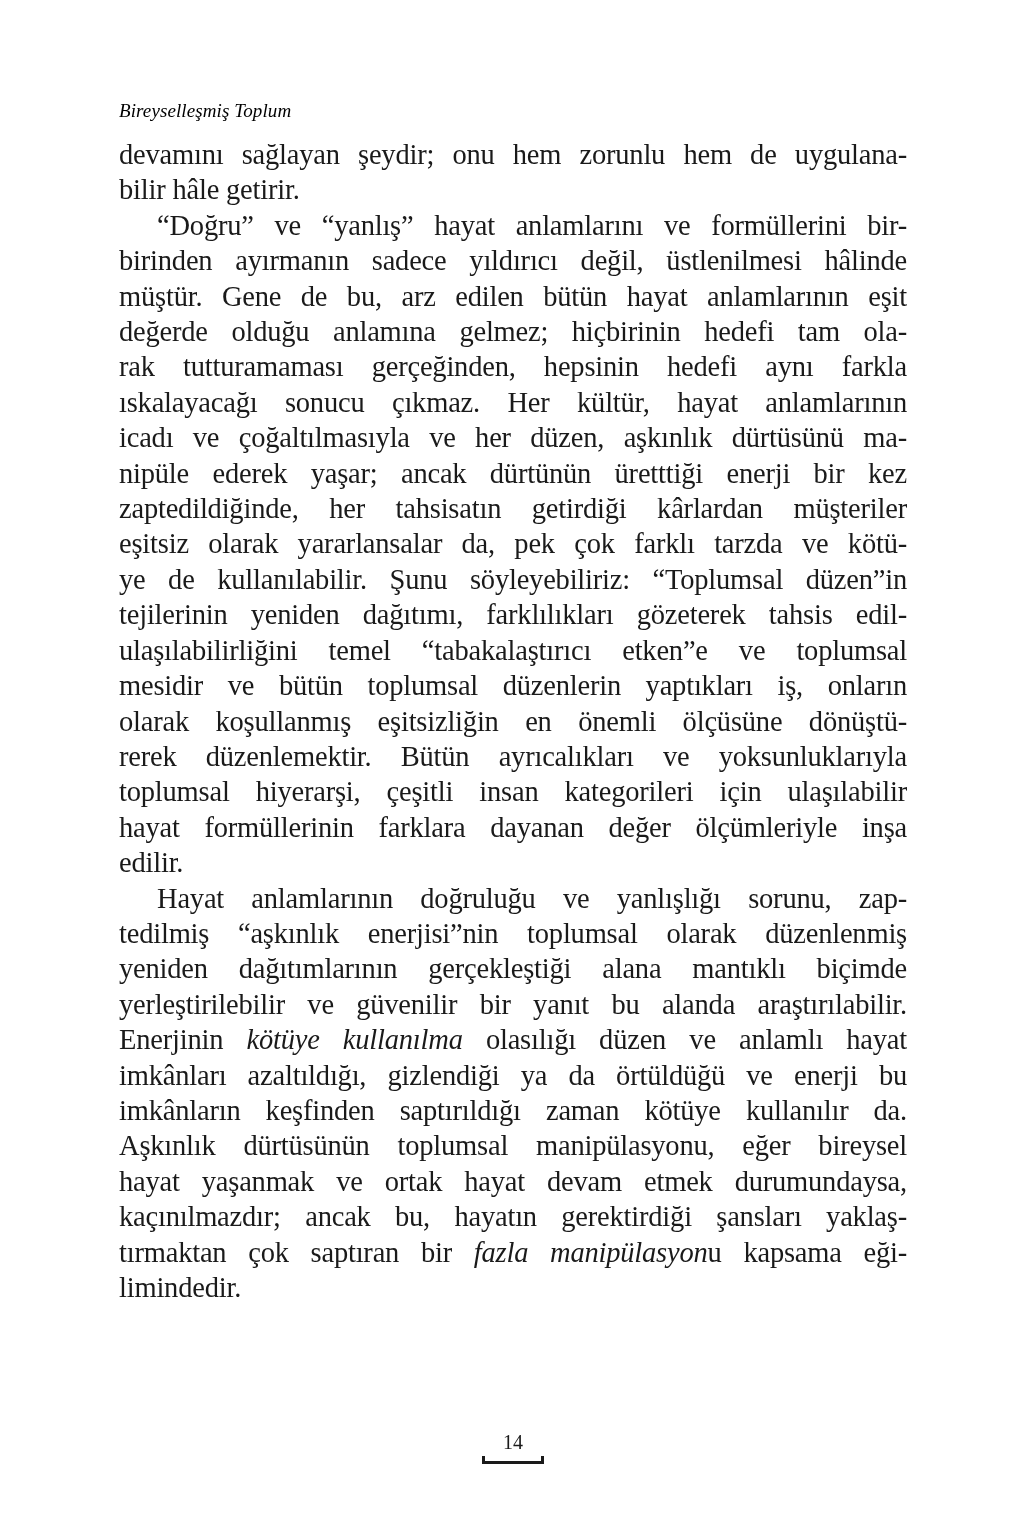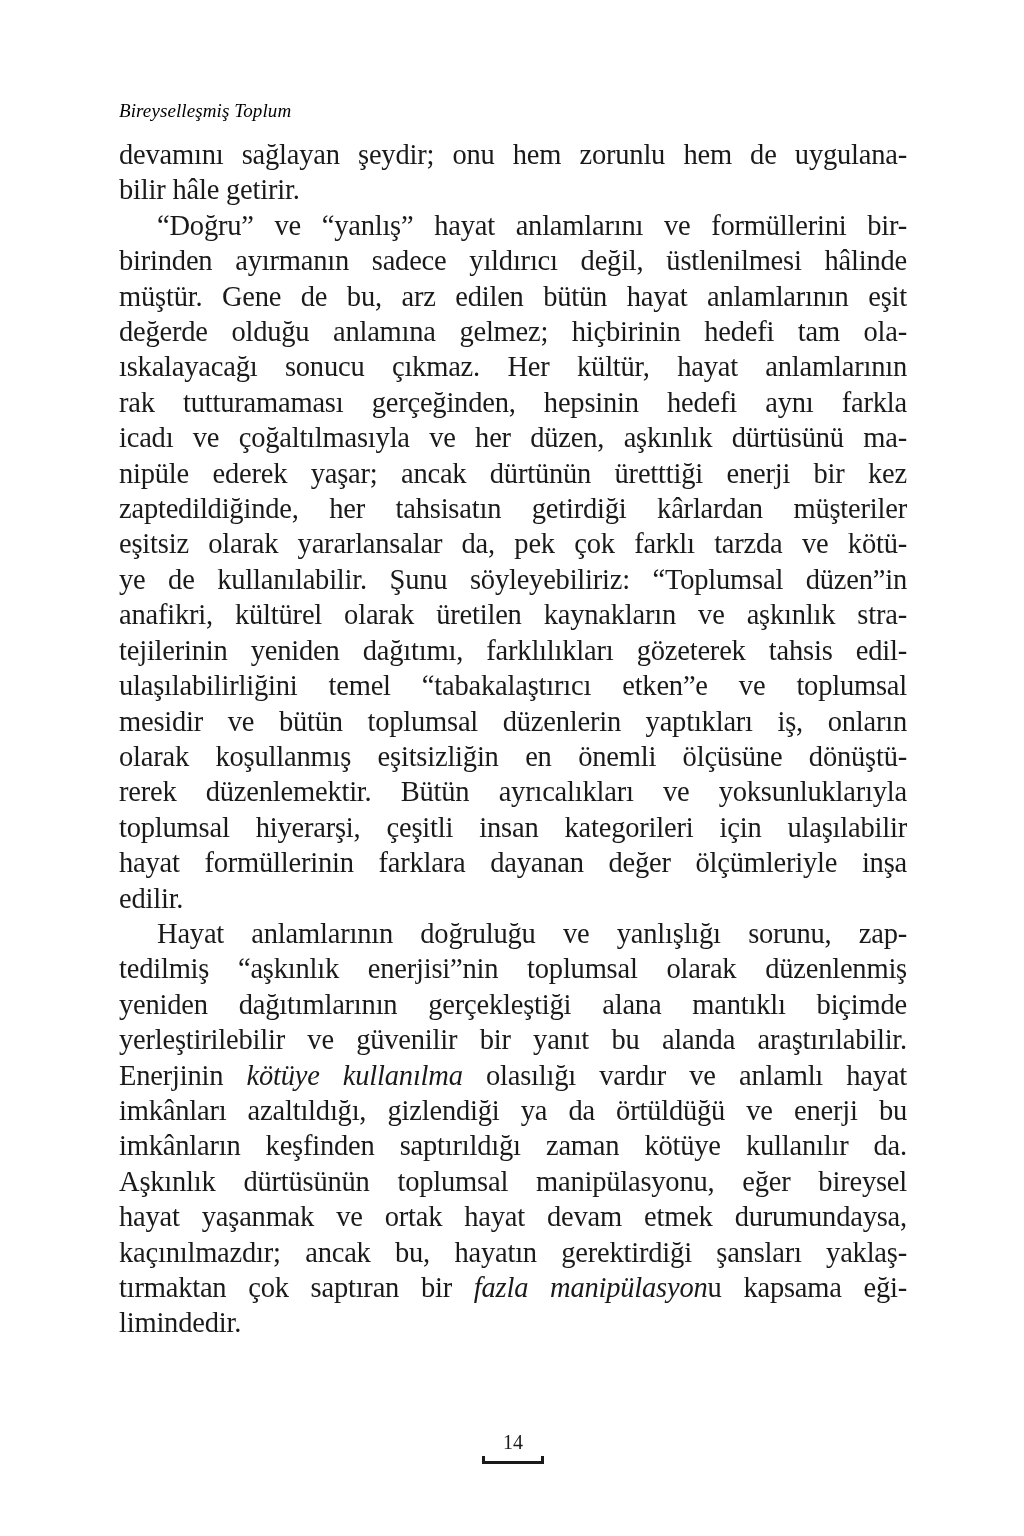--- a/index.html
+++ b/index.html
@@ -85,41 +85,40 @@
 
 <div class="running-header">Bireyselleşmiş Toplum</div>
 
 <div class="body-text">
   <span class="line">devamını sağlayan şeydir; onu hem zorunlu hem de uygulana-</span>
   <span class="line last">bilir hâle getirir.</span>
   <span class="line indent">“Doğru” ve “yanlış” hayat anlamlarını ve formüllerini bir-</span>
   <span class="line">birinden ayırmanın sadece yıldırıcı değil, üstlenilmesi hâlinde</span>
   <span class="line">müştür. Gene de bu, arz edilen bütün hayat anlamlarının eşit</span>
   <span class="line">değerde olduğu anlamına gelmez; hiçbirinin hedefi tam ola-</span>
+  <span class="line">rak tutturamaması gerçeğinden, hepsinin hedefi aynı farkla</span>
   <span class="line">ıskalayacağı sonucu çıkmaz. Her kültür, hayat anlamlarının</span>
-  <span class="line">rak tutturamaması gerçeğinden, hepsinin hedefi aynı farkla</span>
   <span class="line">icadı ve çoğaltılmasıyla ve her düzen, aşkınlık dürtüsünü ma-</span>
   <span class="line">nipüle ederek yaşar; ancak dürtünün üretttiği enerji bir kez</span>
   <span class="line">zaptedildiğinde, her tahsisatın getirdiği kârlardan müşteriler</span>
   <span class="line">eşitsiz olarak yararlansalar da, pek çok farklı tarzda ve kötü-</span>
   <span class="line">ye de kullanılabilir. Şunu söyleyebiliriz: “Toplumsal düzen”in</span>
-  <span class="line">anafikri, kültürel olarak üretilen kaynakların ve aşkınlık stra-</span>
   <span class="line">tejilerinin yeniden dağıtımı, farklılıkları gözeterek tahsis edil-</span>
   <span class="line">ulaşılabilirliğini temel “tabakalaştırıcı etken”e ve toplumsal</span>
   <span class="line">mesidir ve bütün toplumsal düzenlerin yaptıkları iş, onların</span>
   <span class="line">olarak koşullanmış eşitsizliğin en önemli ölçüsüne dönüştü-</span>
   <span class="line">rerek düzenlemektir. Bütün ayrıcalıkları ve yoksunluklarıyla</span>
   <span class="line">toplumsal hiyerarşi, çeşitli insan kategorileri için ulaşılabilir</span>
   <span class="line">hayat formüllerinin farklara dayanan değer ölçümleriyle inşa</span>
   <span class="line last">edilir.</span>
   <span class="line indent">Hayat anlamlarının doğruluğu ve yanlışlığı sorunu, zap-</span>
   <span class="line">tedilmiş “aşkınlık enerjisi”nin toplumsal olarak düzenlenmiş</span>
   <span class="line">yeniden dağıtımlarının gerçekleştiği alana mantıklı biçimde</span>
   <span class="line">yerleştirilebilir ve güvenilir bir yanıt bu alanda araştırılabilir.</span>
-  <span class="line"><span>Enerjinin </span><em>kötüye kullanılma</em><span> olasılığı vardır ve anlamlı hayat</span></span>
+  <span class="line"><span>Enerjinin </span><em>kötüye kullanılma</em><span> olasılığı düzen ve anlamlı hayat</span></span>
   <span class="line">imkânları azaltıldığı, gizlendiği ya da örtüldüğü ve enerji bu</span>
   <span class="line">imkânların keşfinden saptırıldığı zaman kötüye kullanılır da.</span>
   <span class="line">Aşkınlık dürtüsünün toplumsal manipülasyonu, eğer bireysel</span>
   <span class="line">hayat yaşanmak ve ortak hayat devam etmek durumundaysa,</span>
   <span class="line">kaçınılmazdır; ancak bu, hayatın gerektirdiği şansları yaklaş-</span>
   <span class="line"><span>tırmaktan çok saptıran bir </span><em>fazla manipülasyon</em><span>u kapsama eği-</span></span>
   <span class="line last">limindedir.</span>
 </div>
 
 <div class="folio">

